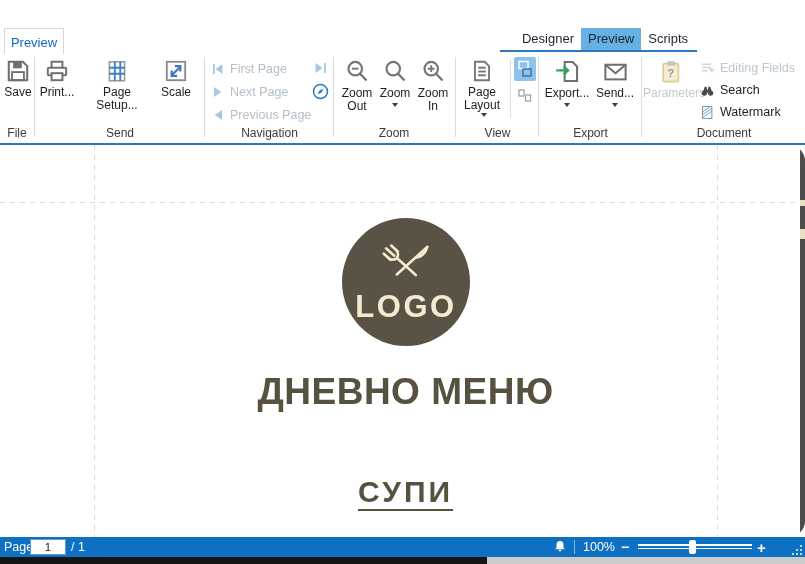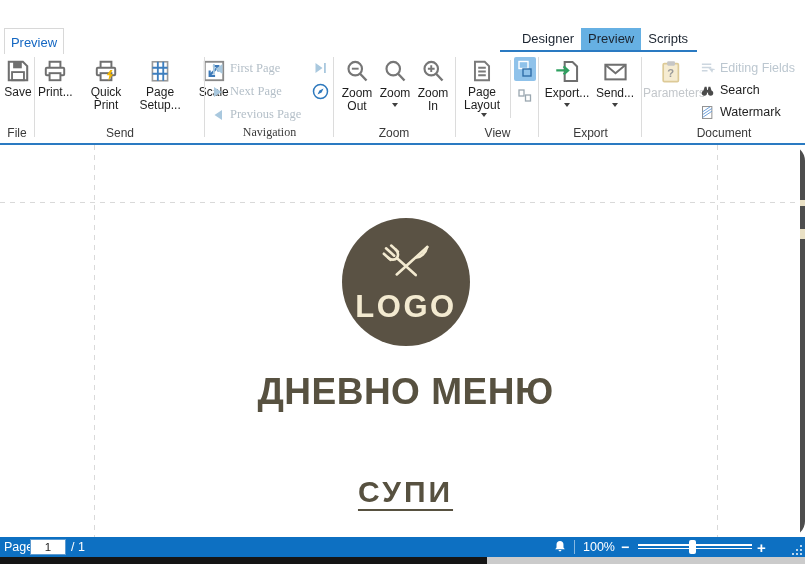--- a/index.html
+++ b/index.html
@@ -103,50 +103,41 @@
     <div class="g" style="left:36px;width:168px;">
       <div style="display:flex;gap:18px;padding-left:2px;">
         <div class="bb" style="width:38px;">
           <svg class="bicon" width="26" height="26" viewBox="0 0 24 24">
             <path d="M7 9V3.5h10V9" fill="none" stroke="#6f6f6f" stroke-width="1.8"></path>
             <rect x="3.5" y="9" width="17" height="7" rx="1" fill="none" stroke="#6f6f6f" stroke-width="1.8"></rect>
             <rect x="7" y="14" width="10" height="6.5" fill="#fff" stroke="#6f6f6f" stroke-width="1.8"></rect>
           </svg>
           <span class="lbl">Print...</span>
         </div>
-        <div class="bb" style="width:40px;">
-          <svg class="bicon" width="26" height="26" viewBox="0 0 24 24">
-            <path d="M7 9V3.5h10V9" fill="none" stroke="#6f6f6f" stroke-width="1.8"></path>
-            <rect x="3.5" y="9" width="17" height="7" rx="1" fill="none" stroke="#6f6f6f" stroke-width="1.8"></rect>
-            <rect x="7" y="14" width="10" height="6.5" fill="#fff" stroke="#6f6f6f" stroke-width="1.8"></rect>
-            <path d="M16 11l-3.4 5h2.6l-1.2 5 4.6-6h-2.6l2-4z" fill="#f2b600"></path>
-          </svg>
-          <span class="lbl">Quick Print</span>
-        </div>
         <div class="bb" style="width:46px;">
           <svg class="bicon" width="26" height="26" viewBox="0 0 24 24">
             <rect x="5" y="3.5" width="14" height="17.5" fill="#fff" stroke="#9a9a9a" stroke-width="1.5"></rect>
             <path d="M5 9h14M5 14.5h14M10 3.5v17.5M15 3.5v17.5" stroke="#3d7ebe" stroke-width="1.7" fill="none"></path>
           </svg>
           <span class="lbl">Page Setup...</span>
         </div>
         <div class="bb" style="width:36px;">
           <svg class="bicon" width="26" height="26" viewBox="0 0 24 24">
             <rect x="3.5" y="3.5" width="17" height="17" fill="#fff" stroke="#8a8a8a" stroke-width="1.7"></rect>
             <path d="M8 16L16 8" stroke="#3c79b8" stroke-width="2" fill="none"></path>
             <path d="M16 12.5V7.5h-5M8 11.5v5h5" stroke="#3c79b8" stroke-width="2" fill="none"></path>
           </svg>
           <span class="lbl">Scale</span>
         </div>
       </div>
       <div class="gcap">Send</div>
     </div>
     <div class="gsep" style="left:204px;"></div>
 
-    <div class="g" style="left:206px;width:127px;font-family:Liberation Serif, serif;">
+    <div class="g" style="left:206px;width:127px;">
       <div style="padding:1px 0 0 6px;">
         <div class="navrow">
           <svg width="12" height="12" viewBox="0 0 12 12">
             <rect x="1" y="1" width="1.8" height="10" fill="#a9c8de"></rect>
               <path d="M10.5 1L3.5 6l7 5z" fill="#a9c8de"></path>
           </svg>
           <span>First Page</span>
         </div>
         <div class="navrow">
           <svg width="12" height="12" viewBox="0 0 12 12">

